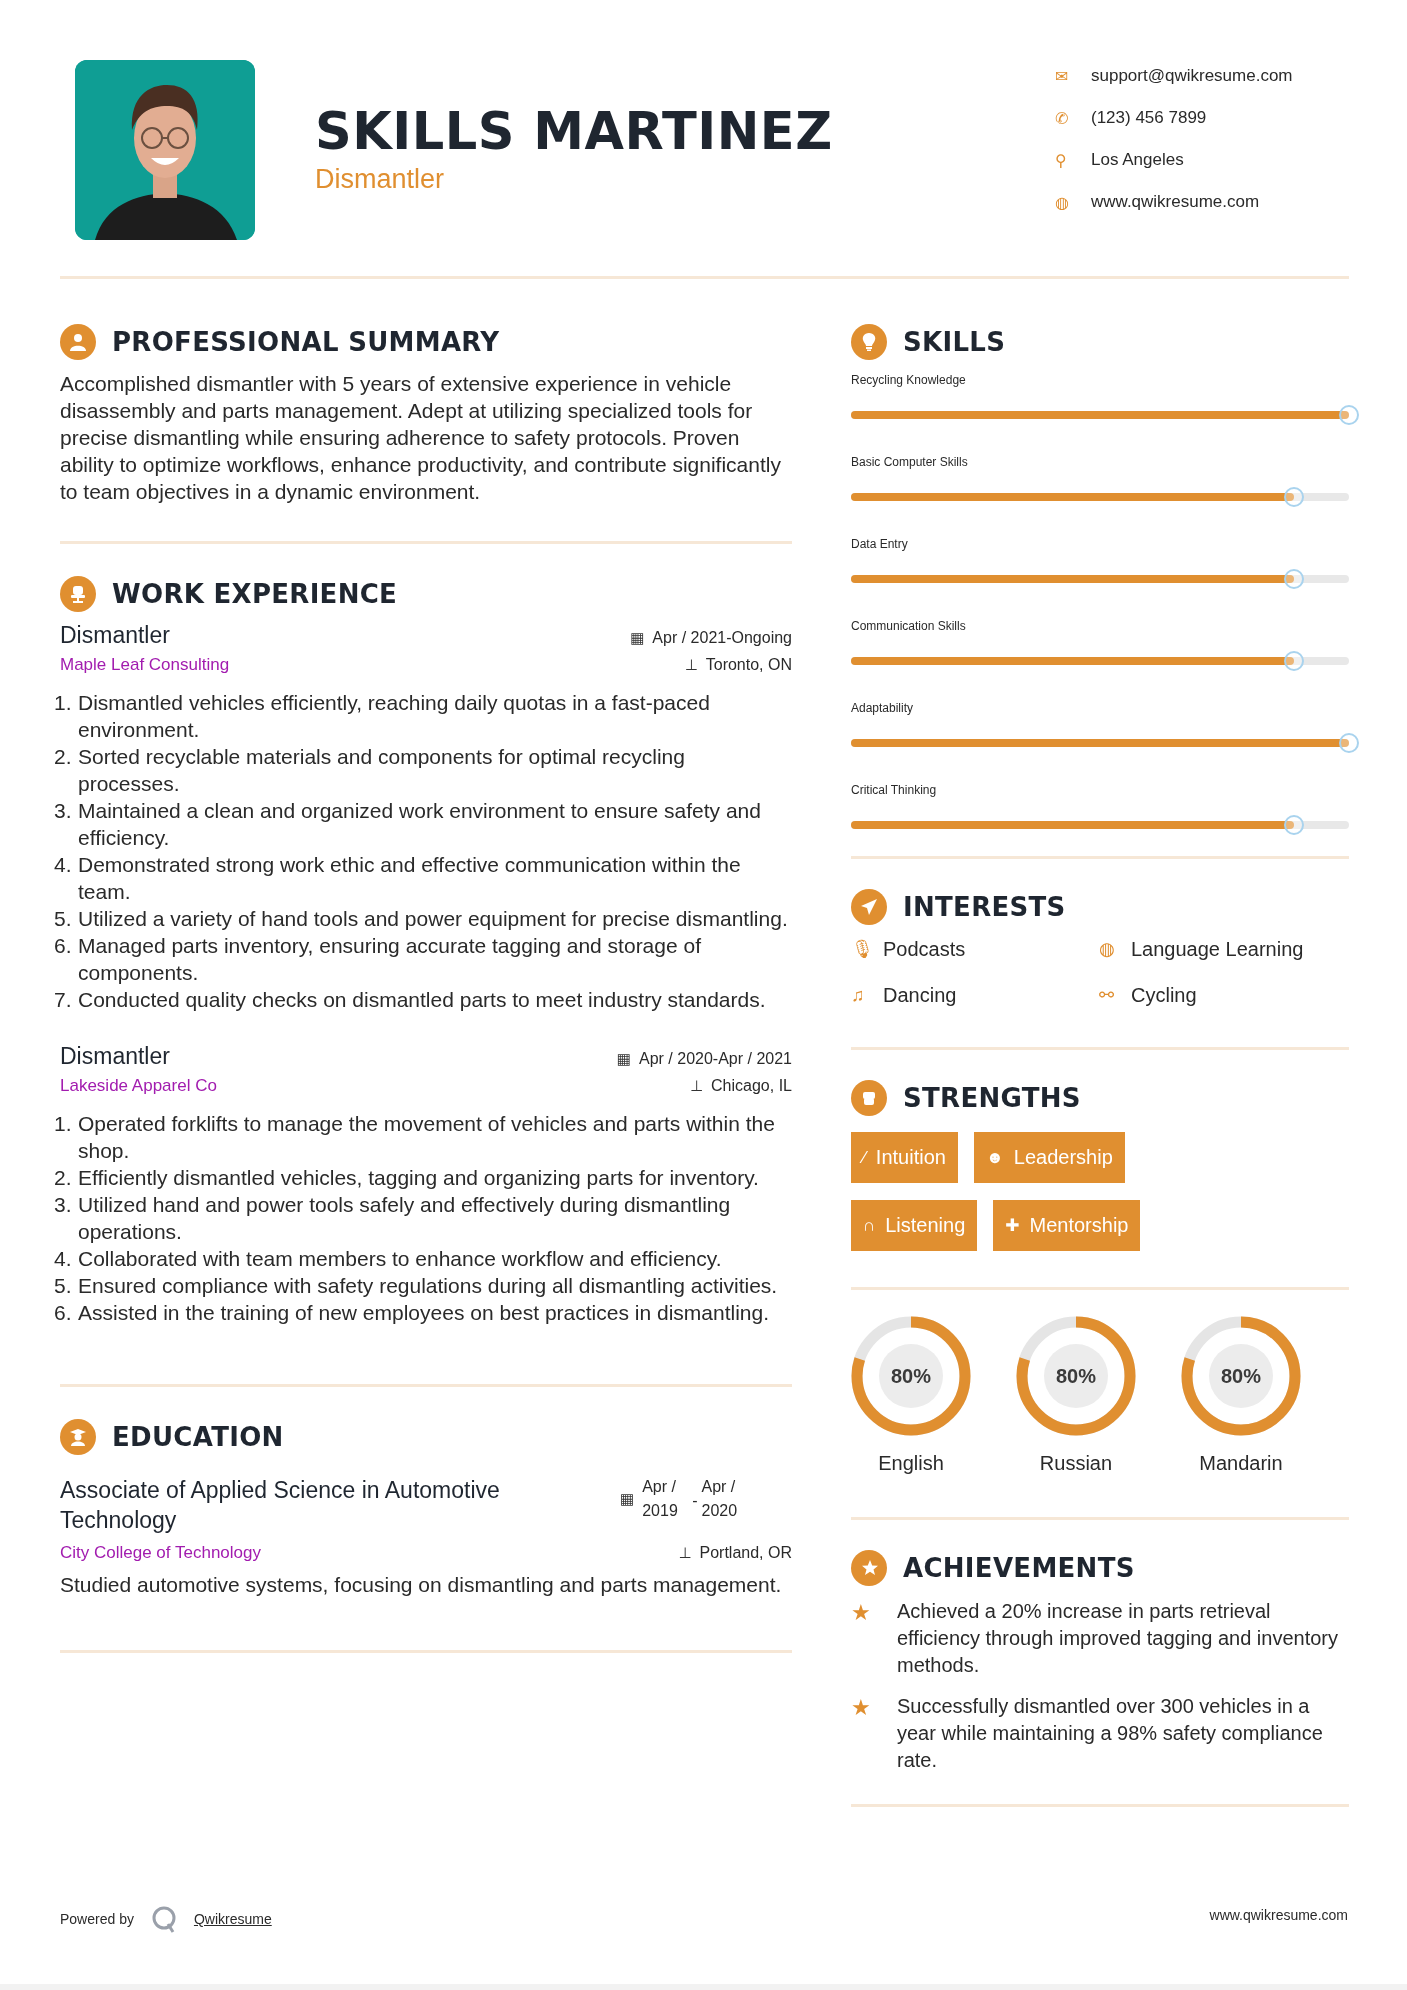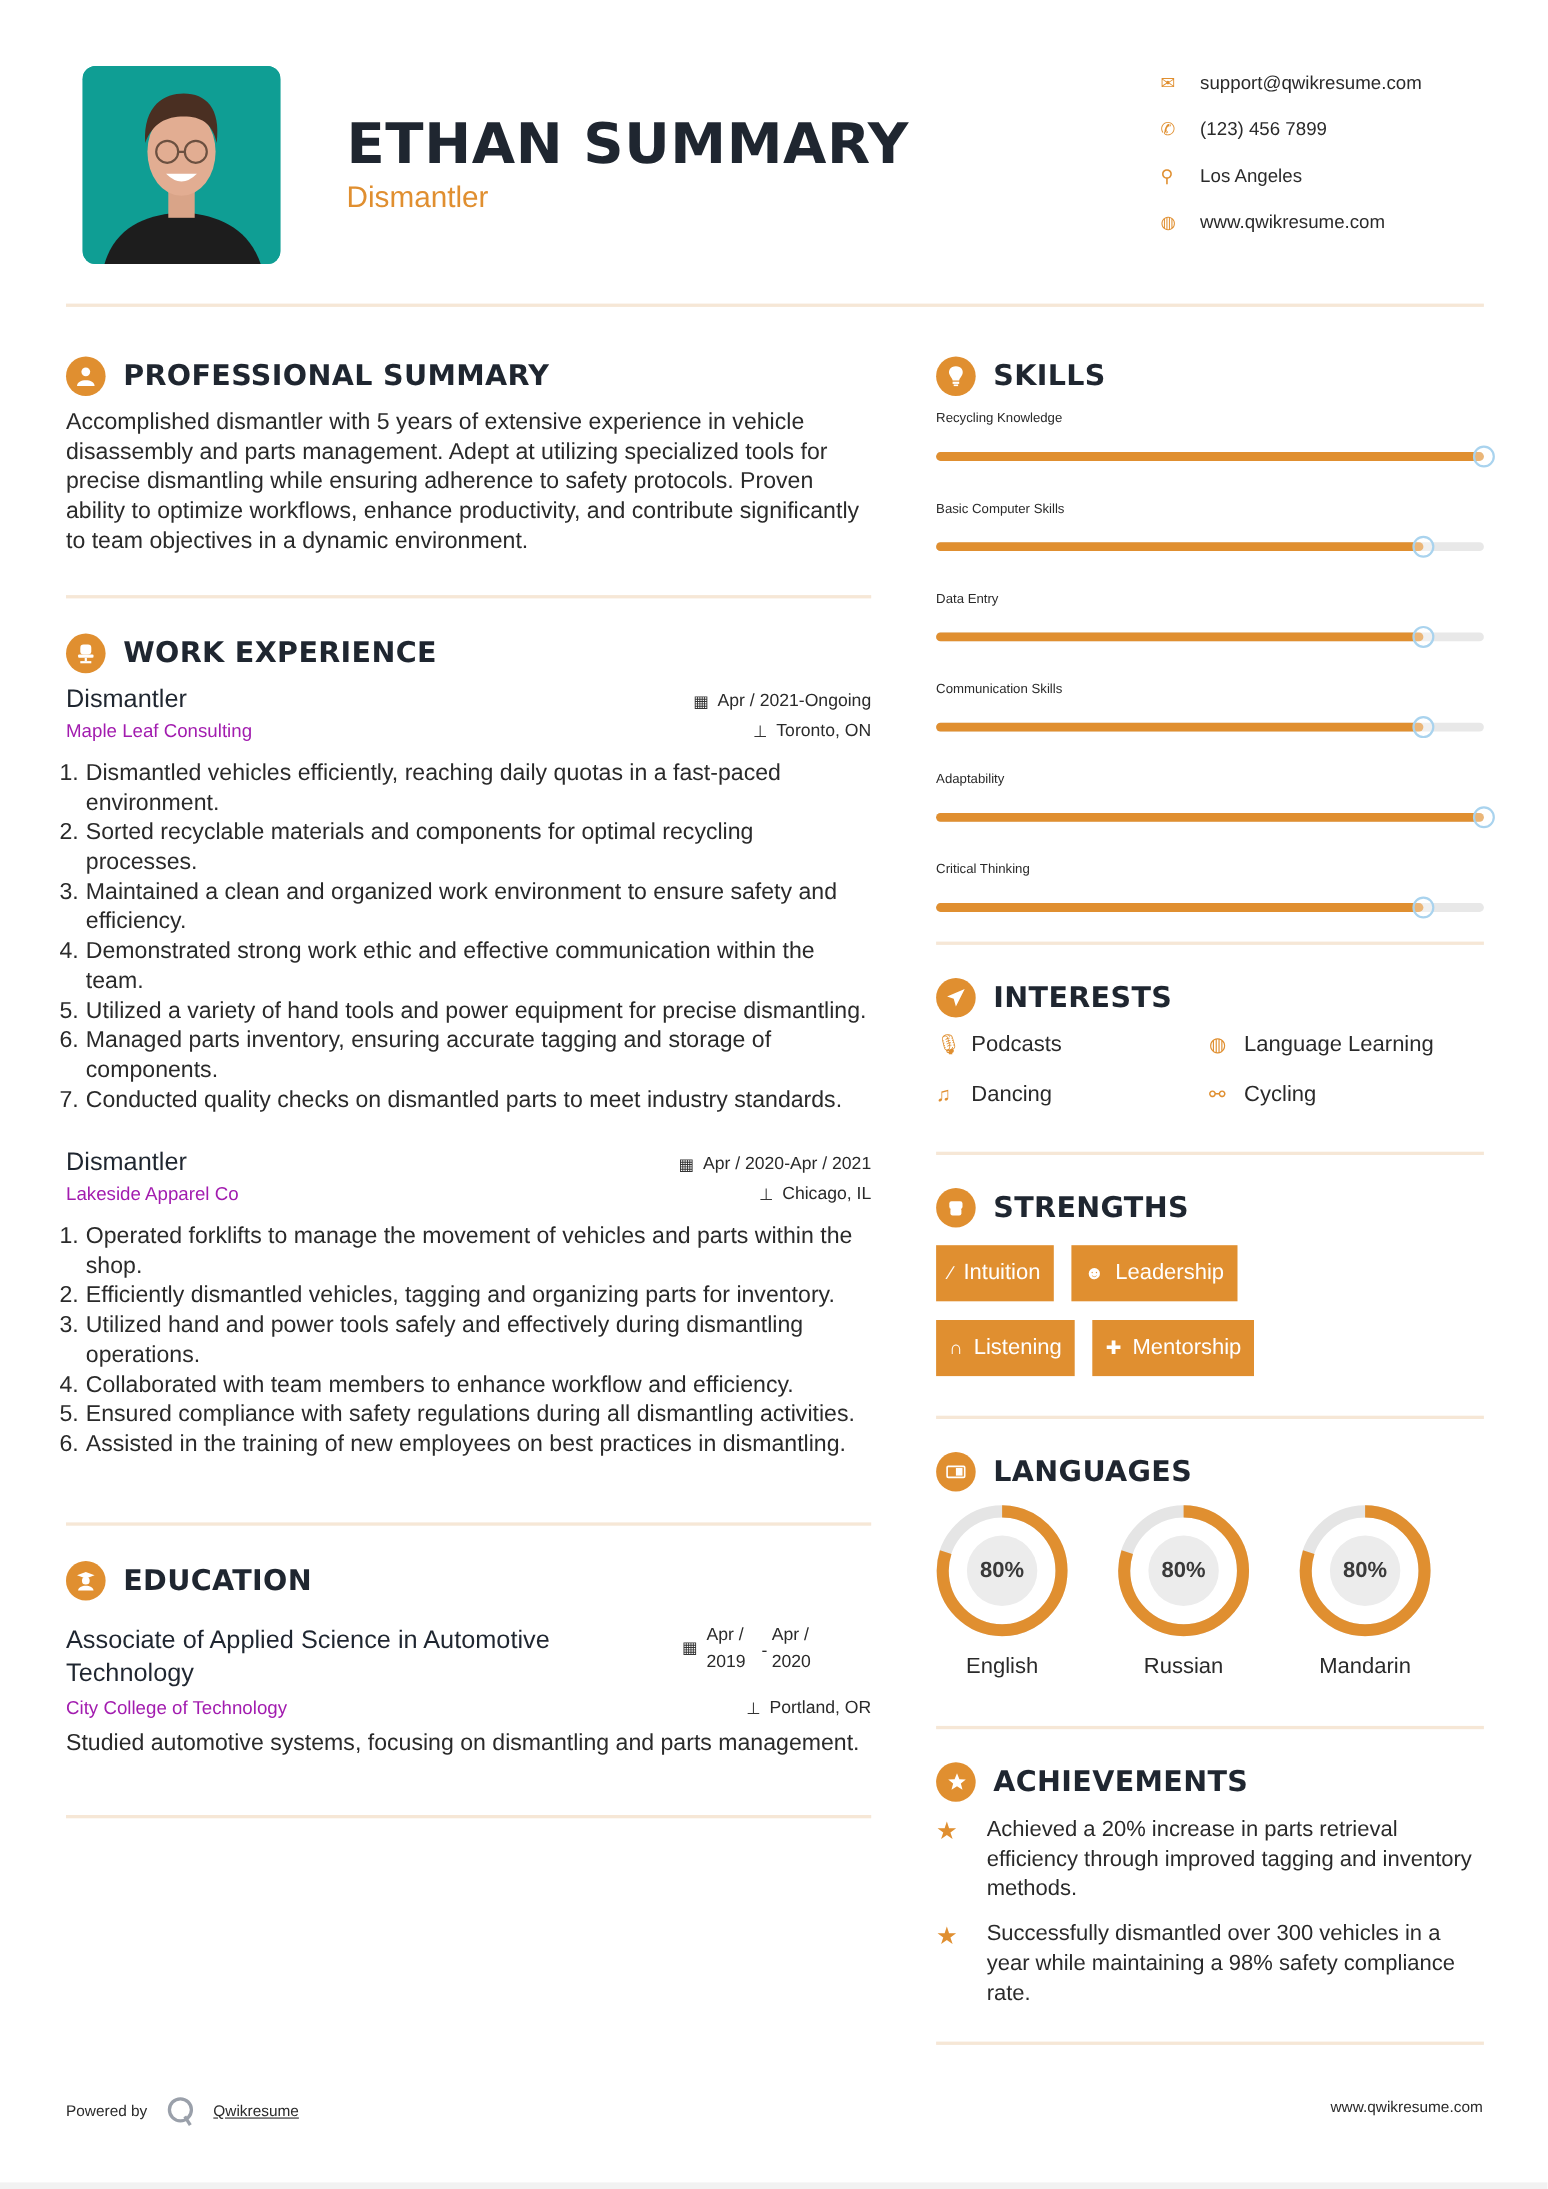--- a/index.html
+++ b/index.html
@@ -86,21 +86,21 @@
       <path d="M20 180 C30 145 60 135 90 133 C120 135 150 145 162 180 Z" fill="#1d1d1d"></path>
       <rect x="78" y="108" width="24" height="30" fill="#d9a488"></rect>
       <ellipse cx="90" cy="78" rx="31" ry="40" fill="#e2ad92"></ellipse>
       <path d="M57 70 C55 35 75 25 92 25 C112 25 126 38 122 70 C118 52 108 46 92 46 C76 46 64 52 57 70 Z" fill="#4a2f22"></path>
       <circle cx="77" cy="78" r="10" fill="none" stroke="#6b5040" stroke-width="2"></circle>
       <circle cx="103" cy="78" r="10" fill="none" stroke="#6b5040" stroke-width="2"></circle>
       <line x1="87" y1="78" x2="93" y2="78" stroke="#6b5040" stroke-width="2"></line>
       <path d="M76 98 Q90 112 104 98 Z" fill="#ffffff"></path>
     </svg>
   </div>
-  <div class="name">ETHAN SUMMARY</div>
+  <div class="name">SKILLS MARTINEZ</div>
   <div class="title">Dismantler</div>
 
   <div class="contacts">
     <div class="contact">
       <span class="ic">✉</span>
       <span>support@qwikresume.com</span>
     </div>
     <div class="contact">
       <span class="ic">✆</span>
       <span>(123) 456 7899</span>
@@ -351,29 +351,20 @@
         <div class="chip">
             <span class="ci">✚</span>
             <span>Mentorship</span>
           </div>
       </div>
     </div>
 
     <div class="rule" style="margin-top:36px;"></div>
 
     <div style="margin-top:26px;">
-      <div class="sec-head">
-        <div class="sec-icon">
-          <svg viewBox="0 0 20 20">
-              <rect x="2" y="5" width="16" height="10" rx="1" fill="none" stroke="#fff" stroke-width="1.5"></rect>
-              <rect x="10" y="6.5" width="6" height="7" fill="#fff"></rect>
-            </svg>
-        </div>
-        <div class="sec-title">LANGUAGES</div>
-      </div>
       <div class="langs" id="lang-list">
           <div class="lang">
             <div class="ring"><svg viewBox="0 0 120 120">
                 <circle cx="60" cy="60" r="54" fill="none" stroke="#e5e5e5" stroke-width="11"></circle>
                 <circle cx="60" cy="60" r="54" fill="none" stroke="#e08f30" stroke-width="11" stroke-dasharray="271.4336052701581 339.29200658769764" transform="rotate(-90 60 60)"></circle>
                 <circle cx="60" cy="60" r="32" fill="#ececec"></circle>
               </svg><div class="pct">80%</div></div>
             <div class="lang-name">English</div>
           </div>
           <div class="lang">

